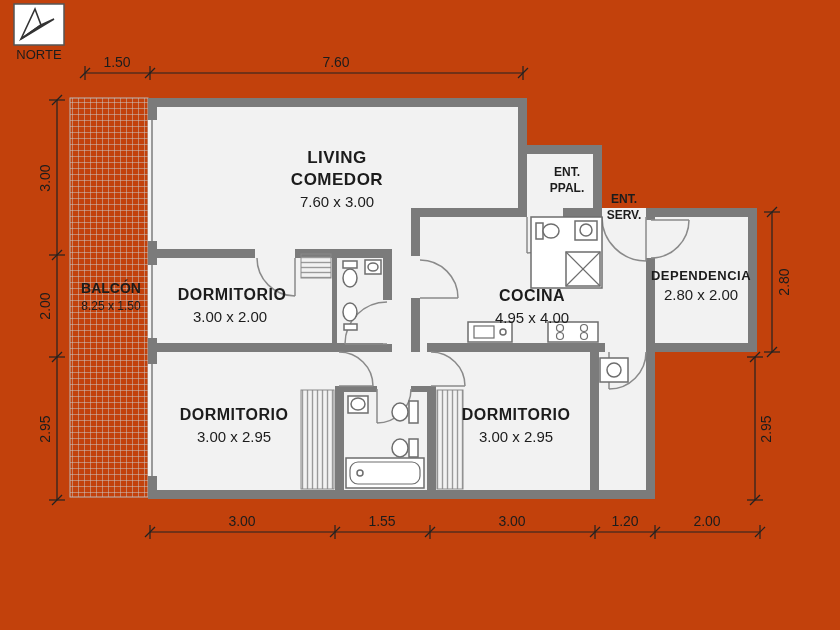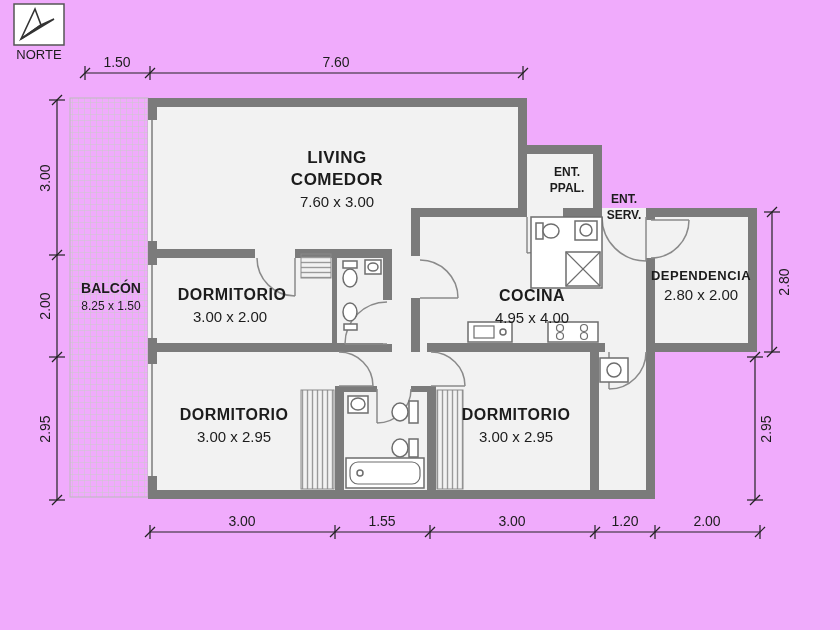--- a/index.html
+++ b/index.html
@@ -1,16 +1,16 @@
 <!DOCTYPE html>
 <html><head>
 <meta charset="utf-8">
 <style>
   html,body{margin:0;padding:0;background:#ffffff;}
-  .page{width:840px;height:630px;position:relative;background:#f0abfc;overflow:hidden;}
+  .page{width:840px;height:630px;position:relative;background:#c2410c;overflow:hidden;}
   svg{display:block;}
   text{font-family:"Liberation Sans", sans-serif;fill:#1c1c1c;}
   .room-name{font-size:16px;font-weight:bold;letter-spacing:.5px;}
   .room-name-big{font-size:17px;font-weight:bold;letter-spacing:.5px;}
   .room-size{font-size:15px;}
   .room-size-sm{font-size:12px;}
   .ent-label{font-size:12px;font-weight:bold;}
   .dim-label{font-size:14px;}
   .balcon-name{font-size:14px;font-weight:bold;}
   .norte-label{font-size:13px;}

